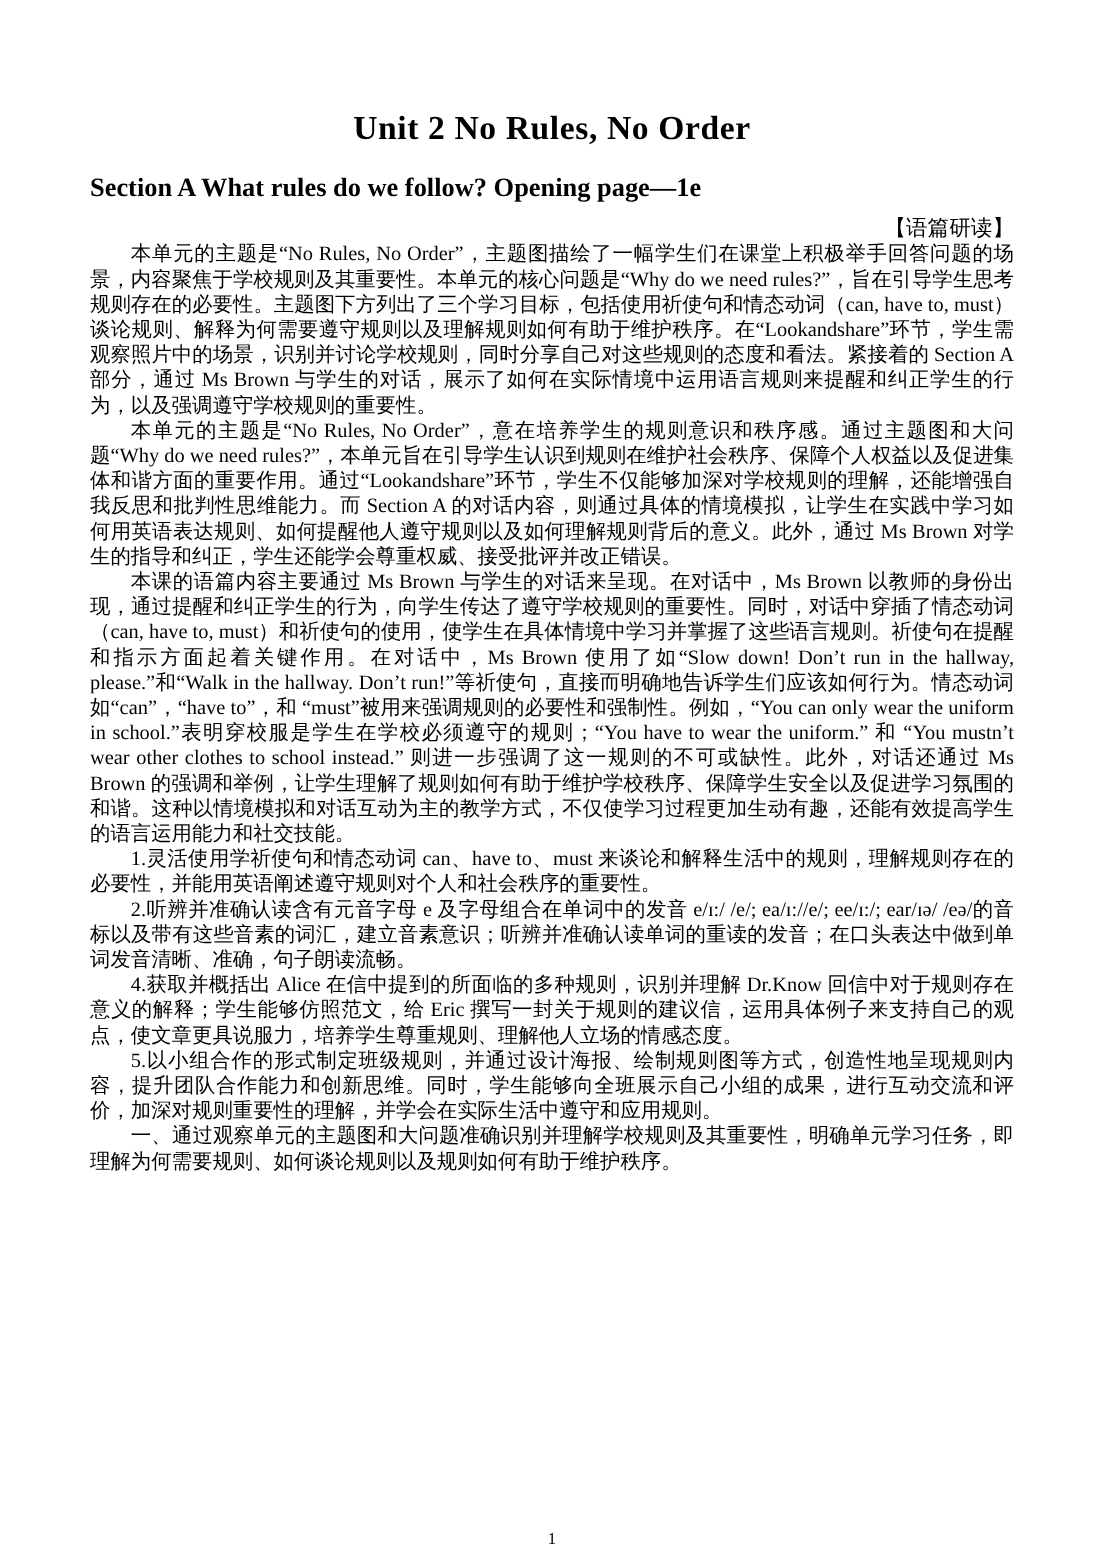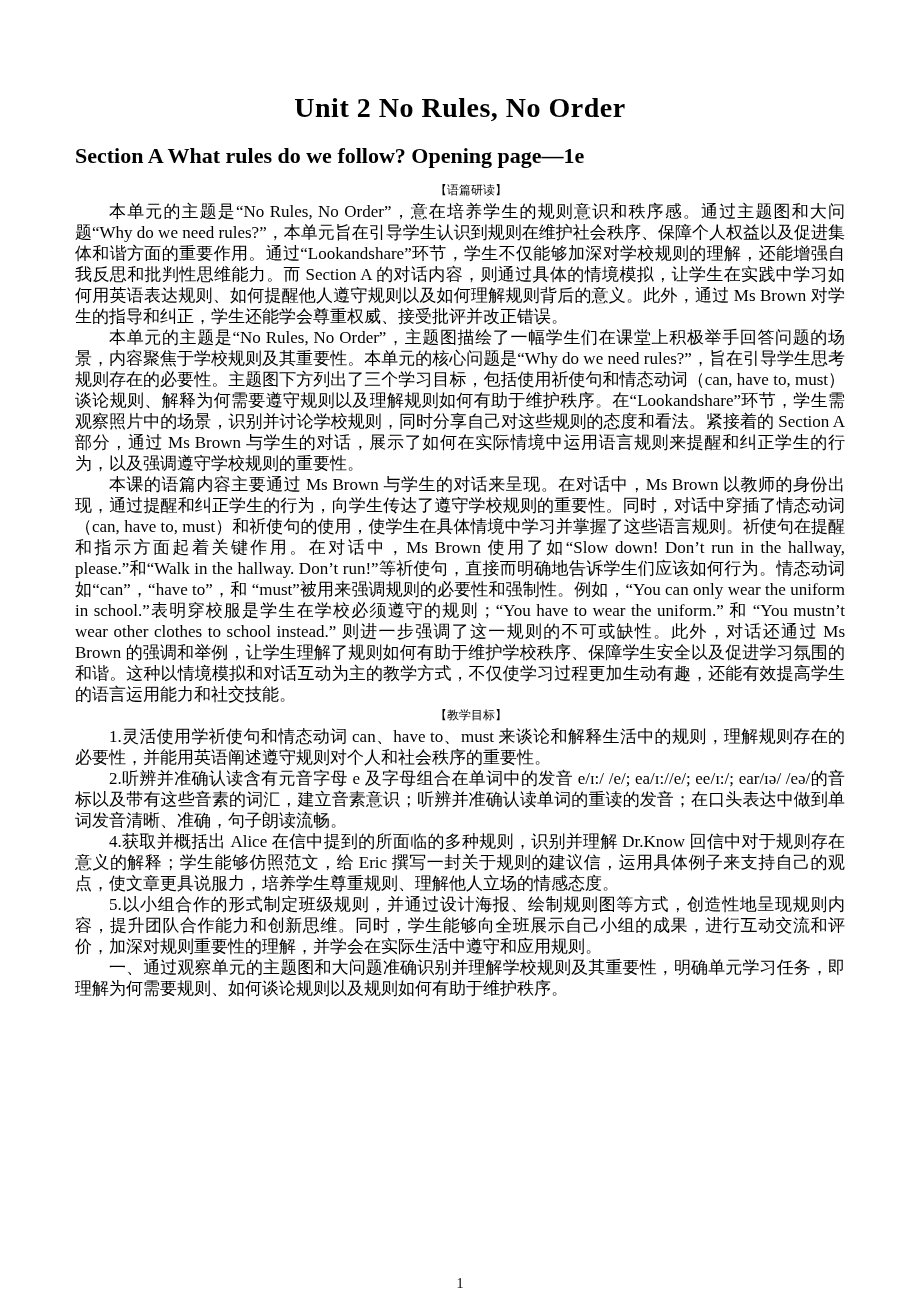--- a/index.html
+++ b/index.html
@@ -29,24 +29,24 @@
   }
   .doc-subtitle {
     margin: 16px 0 10px 0;
     font-size: 22px;
     font-weight: 700;
     line-height: 28px;
   }
   .doc-section { margin: 0; }
   p { margin: 0; }
   .heading {
-    font-size: 12px;
+    font-size: 18px;
     line-height: 21px;
     text-indent: 1.85em;
-    text-align: center;
+    text-align: right;
   }
   .body-para {
     font-size: 17px;
     line-height: 21px;
     text-align: justify;
     text-indent: 2em;
     word-break: break-word;
   }
   .page-number {
     position: absolute;
@@ -62,27 +62,26 @@
 <body>
 
 <div class="page">
 
   <h1 class="doc-title">Unit 2 No Rules, No Order</h1>
 
   <h2 class="doc-subtitle">Section A What rules do we follow? Opening page—1e</h2>
 
   <section class="doc-section">
     <p class="heading">【语篇研读】</p>
+    <p class="body-para">本单元的主题是“No Rules, No Order”，主题图描绘了一幅学生们在课堂上积极举手回答问题的场景，内容聚焦于学校规则及其重要性。本单元的核心问题是“Why do we need rules?”，旨在引导学生思考规则存在的必要性。主题图下方列出了三个学习目标，包括使用祈使句和情态动词（can, have to, must）谈论规则、解释为何需要遵守规则以及理解规则如何有助于维护秩序。在“Lookandshare”环节，学生需观察照片中的场景，识别并讨论学校规则，同时分享自己对这些规则的态度和看法。紧接着的 Section A 部分，通过 Ms Brown 与学生的对话，展示了如何在实际情境中运用语言规则来提醒和纠正学生的行为，以及强调遵守学校规则的重要性。</p>
     <p class="body-para">本单元的主题是“No Rules, No Order”，意在培养学生的规则意识和秩序感。通过主题图和大问题“Why do we need rules?”，本单元旨在引导学生认识到规则在维护社会秩序、保障个人权益以及促进集体和谐方面的重要作用。通过“Lookandshare”环节，学生不仅能够加深对学校规则的理解，还能增强自我反思和批判性思维能力。而 Section A 的对话内容，则通过具体的情境模拟，让学生在实践中学习如何用英语表达规则、如何提醒他人遵守规则以及如何理解规则背后的意义。此外，通过 Ms Brown 对学生的指导和纠正，学生还能学会尊重权威、接受批评并改正错误。</p>
-    <p class="body-para">本单元的主题是“No Rules, No Order”，主题图描绘了一幅学生们在课堂上积极举手回答问题的场景，内容聚焦于学校规则及其重要性。本单元的核心问题是“Why do we need rules?”，旨在引导学生思考规则存在的必要性。主题图下方列出了三个学习目标，包括使用祈使句和情态动词（can, have to, must）谈论规则、解释为何需要遵守规则以及理解规则如何有助于维护秩序。在“Lookandshare”环节，学生需观察照片中的场景，识别并讨论学校规则，同时分享自己对这些规则的态度和看法。紧接着的 Section A 部分，通过 Ms Brown 与学生的对话，展示了如何在实际情境中运用语言规则来提醒和纠正学生的行为，以及强调遵守学校规则的重要性。</p>
     <p class="body-para">本课的语篇内容主要通过 Ms Brown 与学生的对话来呈现。在对话中，Ms Brown 以教师的身份出现，通过提醒和纠正学生的行为，向学生传达了遵守学校规则的重要性。同时，对话中穿插了情态动词（can, have to, must）和祈使句的使用，使学生在具体情境中学习并掌握了这些语言规则。祈使句在提醒和指示方面起着关键作用。在对话中，Ms Brown 使用了如“Slow down! Don’t run in the hallway, please.”和“Walk in the hallway. Don’t run!”等祈使句，直接而明确地告诉学生们应该如何行为。情态动词如“can”，“have to”，和 “must”被用来强调规则的必要性和强制性。例如，“You can only wear the uniform in school.”表明穿校服是学生在学校必须遵守的规则；“You have to wear the uniform.” 和 “You mustn’t wear other clothes to school instead.” 则进一步强调了这一规则的不可或缺性。此外，对话还通过 Ms Brown 的强调和举例，让学生理解了规则如何有助于维护学校秩序、保障学生安全以及促进学习氛围的和谐。这种以情境模拟和对话互动为主的教学方式，不仅使学习过程更加生动有趣，还能有效提高学生的语言运用能力和社交技能。</p>
   </section>
 
   <section class="doc-section">
-    <p class="heading">【教学目标】</p>
     <p class="body-para">1.灵活使用学祈使句和情态动词 can、have to、must 来谈论和解释生活中的规则，理解规则存在的必要性，并能用英语阐述遵守规则对个人和社会秩序的重要性。</p>
     <p class="body-para">2.听辨并准确认读含有元音字母 e 及字母组合在单词中的发音 e/ɪ:/ /e/; ea/ɪ://e/; ee/ɪ:/; ear/ɪə/ /eə/的音标以及带有这些音素的词汇，建立音素意识；听辨并准确认读单词的重读的发音；在口头表达中做到单词发音清晰、准确，句子朗读流畅。</p>
     <p class="body-para">4.获取并概括出 Alice 在信中提到的所面临的多种规则，识别并理解 Dr.Know 回信中对于规则存在意义的解释；学生能够仿照范文，给 Eric 撰写一封关于规则的建议信，运用具体例子来支持自己的观点，使文章更具说服力，培养学生尊重规则、理解他人立场的情感态度。</p>
     <p class="body-para">5.以小组合作的形式制定班级规则，并通过设计海报、绘制规则图等方式，创造性地呈现规则内容，提升团队合作能力和创新思维。同时，学生能够向全班展示自己小组的成果，进行互动交流和评价，加深对规则重要性的理解，并学会在实际生活中遵守和应用规则。</p>
   </section>
 
   <section class="doc-section">
     <p class="body-para">一、通过观察单元的主题图和大问题准确识别并理解学校规则及其重要性，明确单元学习任务，即理解为何需要规则、如何谈论规则以及规则如何有助于维护秩序。</p>
   </section>
 

